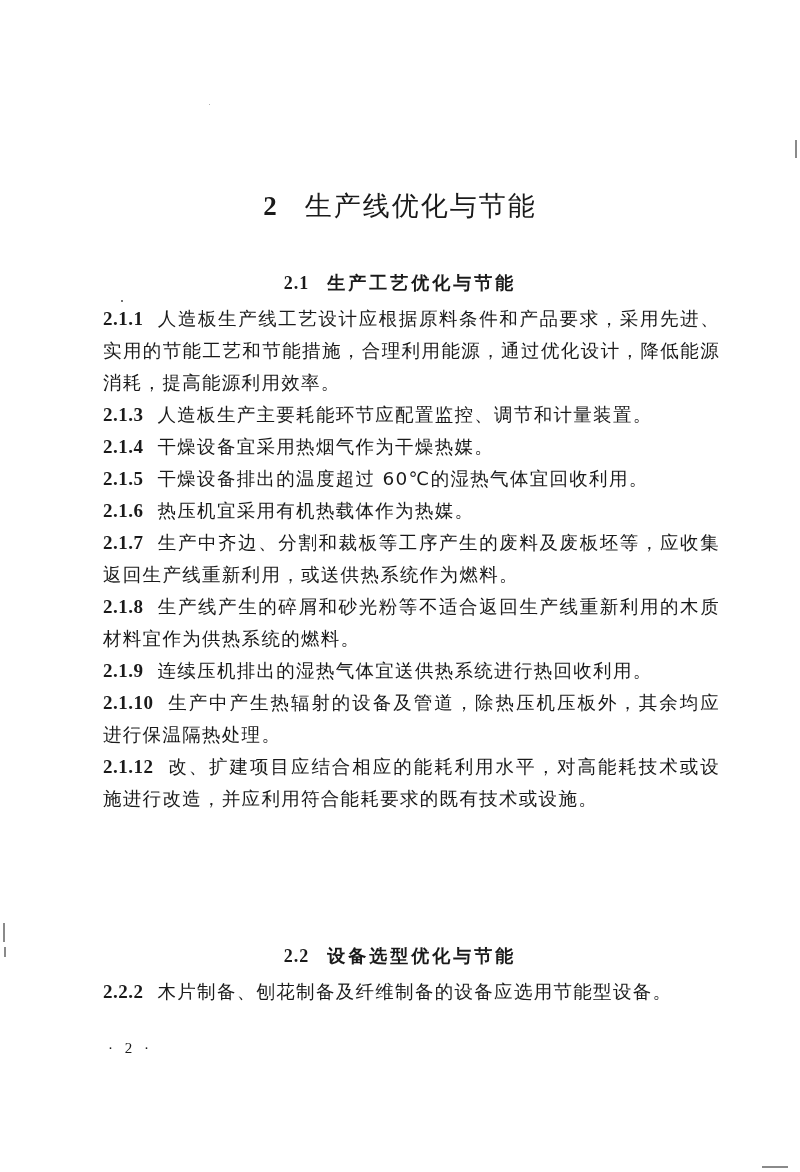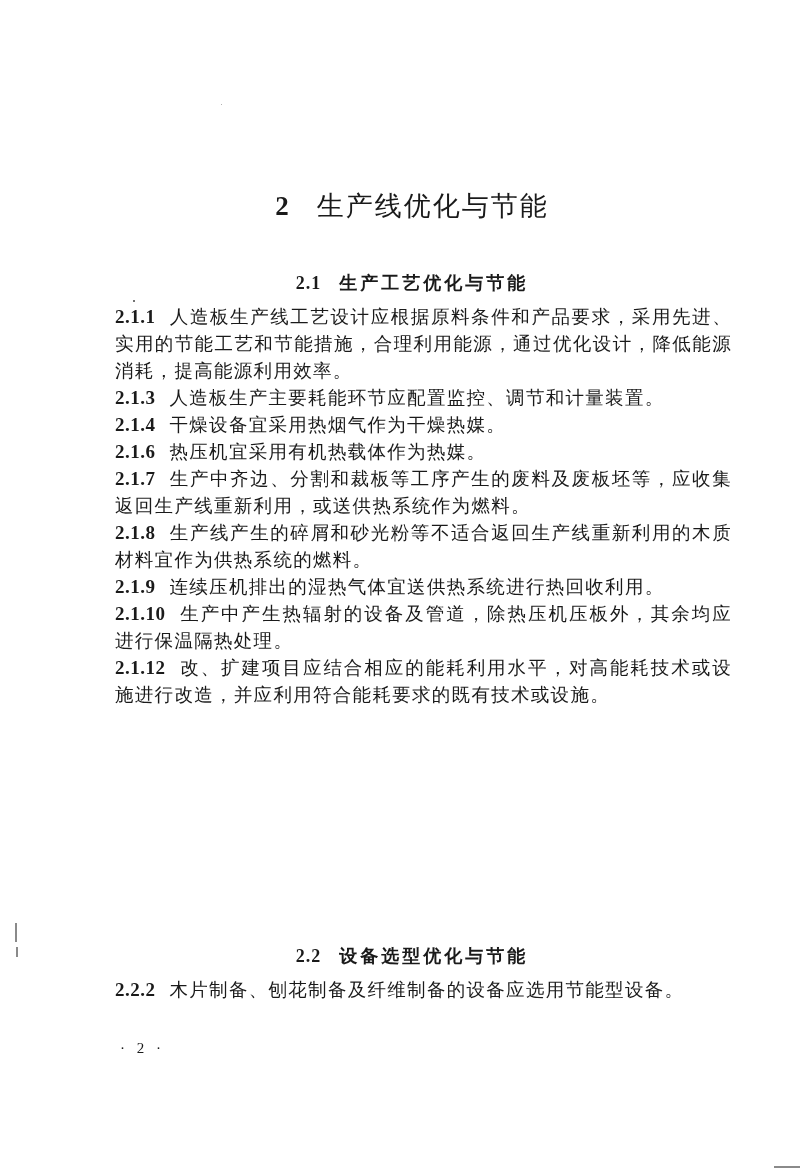--- a/index.html
+++ b/index.html
@@ -10,21 +10,21 @@
   body {
     width: 800px;
     height: 1172px;
     position: relative;
     overflow: hidden;
     font-family: "DejaVu Serif", "Liberation Serif", serif;
     color: #1a1a1a;
   }
   .page {
     position: absolute;
-    left: 12px; top: 0;
+    left: 0; top: 0;
     width: 645px; height: 1172px;
   }
   .chapter-title {
     position: absolute;
     top: 170px;
     left: 0; width: 800px;
     text-align: center;
     font-size: 27px;
     letter-spacing: 2px;
     font-family: "DejaVu Sans", "Liberation Sans", sans-serif;
@@ -47,21 +47,21 @@
   .section-heading .num {
     font-family: "Liberation Serif", serif;
     margin-right: 18px;
     letter-spacing: 1px;
   }
   .body-text {
     position: absolute;
     left: 103px;
     width: 617px;
     font-size: 18.5px;
-    line-height: 27px;
+    line-height: 32px;
     font-family: "DejaVu Sans", "Liberation Sans", sans-serif;
     text-align: justify;
     letter-spacing: 1.3px;
   }
   .clause {
     margin: 0;
   }
   .clause .num {
     font-family: "Liberation Serif", serif;
     font-weight: bold;
@@ -105,20 +105,21 @@
   </h1>
 
   <h2 class="section-heading" style="top:256px;">
     <span class="num">2.1</span><span>生产工艺优化与节能</span>
   </h2>
 
   <div class="body-text" style="top:303px;">
     <p class="clause"><span class="num">2.1.1</span><span>人造板生产线工艺设计应根据原料条件和产品要求，采用先进、实用的节能工艺和节能措施，合理利用能源，通过优化设计，降低能源消耗，提高能源利用效率。</span></p>
     <p class="clause"><span class="num">2.1.3</span><span>人造板生产主要耗能环节应配置监控、调节和计量装置。</span></p>
     <p class="clause"><span class="num">2.1.4</span><span>干燥设备宜采用热烟气作为干燥热媒。</span></p>
+    <p class="clause"><span class="num">2.1.5</span><span>干燥设备排出的温度超过 60℃的湿热气体宜回收利用。</span></p>
     <p class="clause"><span class="num">2.1.6</span><span>热压机宜采用有机热载体作为热媒。</span></p>
     <p class="clause"><span class="num">2.1.7</span><span>生产中齐边、分割和裁板等工序产生的废料及废板坯等，应收集返回生产线重新利用，或送供热系统作为燃料。</span></p>
     <p class="clause"><span class="num">2.1.8</span><span>生产线产生的碎屑和砂光粉等不适合返回生产线重新利用的木质材料宜作为供热系统的燃料。</span></p>
     <p class="clause"><span class="num">2.1.9</span><span>连续压机排出的湿热气体宜送供热系统进行热回收利用。</span></p>
     <p class="clause"><span class="num">2.1.10</span><span>生产中产生热辐射的设备及管道，除热压机压板外，其余均应进行保温隔热处理。</span></p>
     <p class="clause"><span class="num">2.1.12</span><span>改、扩建项目应结合相应的能耗利用水平，对高能耗技术或设施进行改造，并应利用符合能耗要求的既有技术或设施。</span></p>
   </div>
 
   <h2 class="section-heading" style="top:929px;">
     <span class="num">2.2</span><span>设备选型优化与节能</span>

